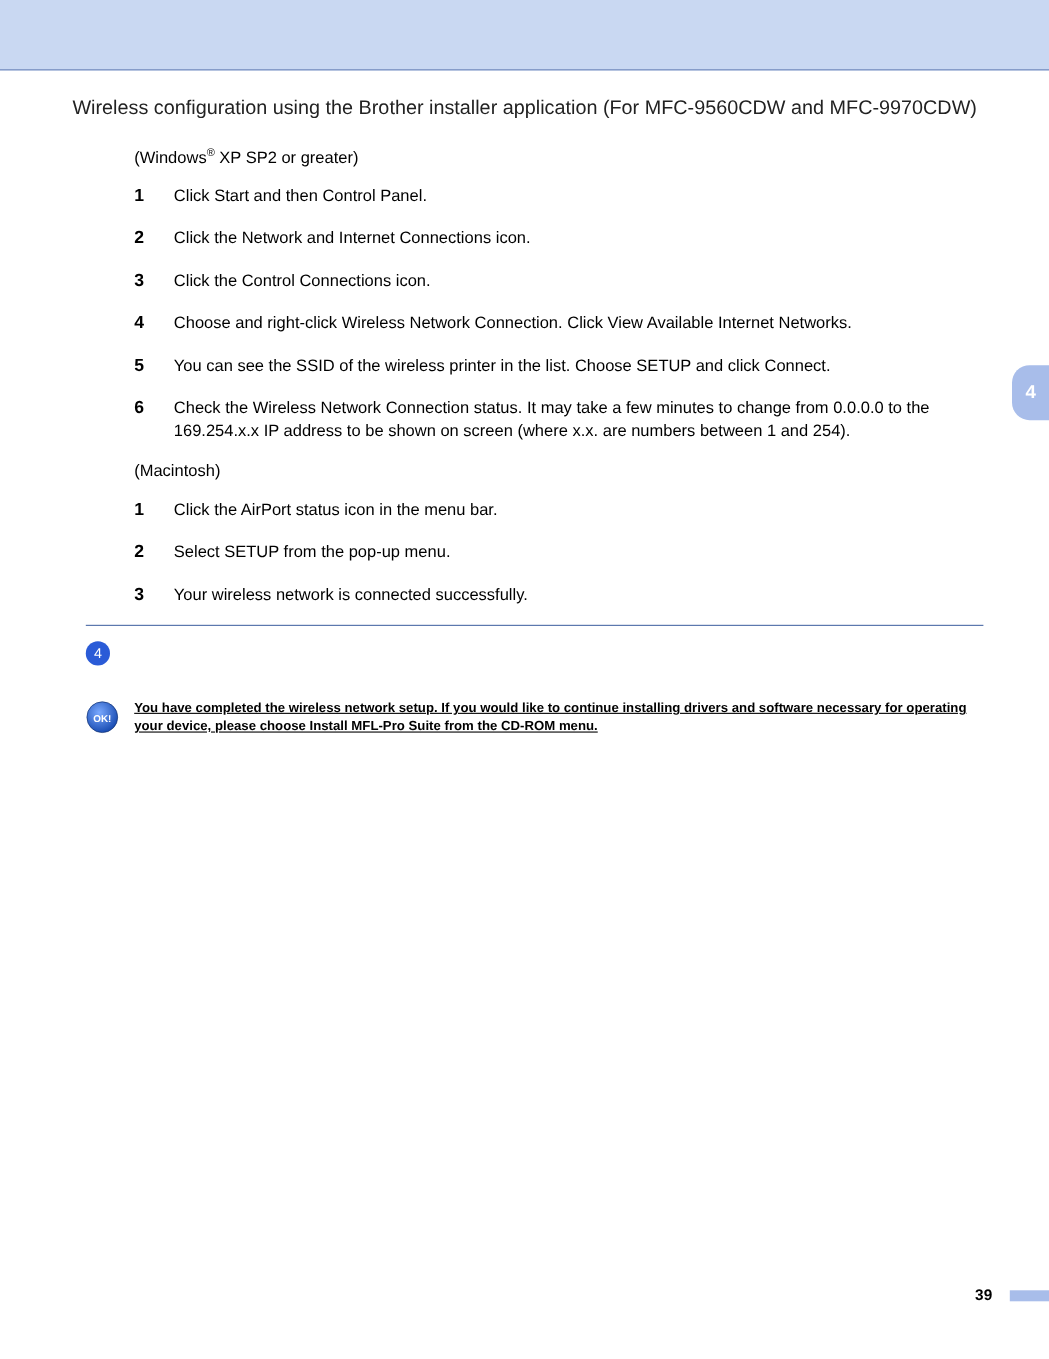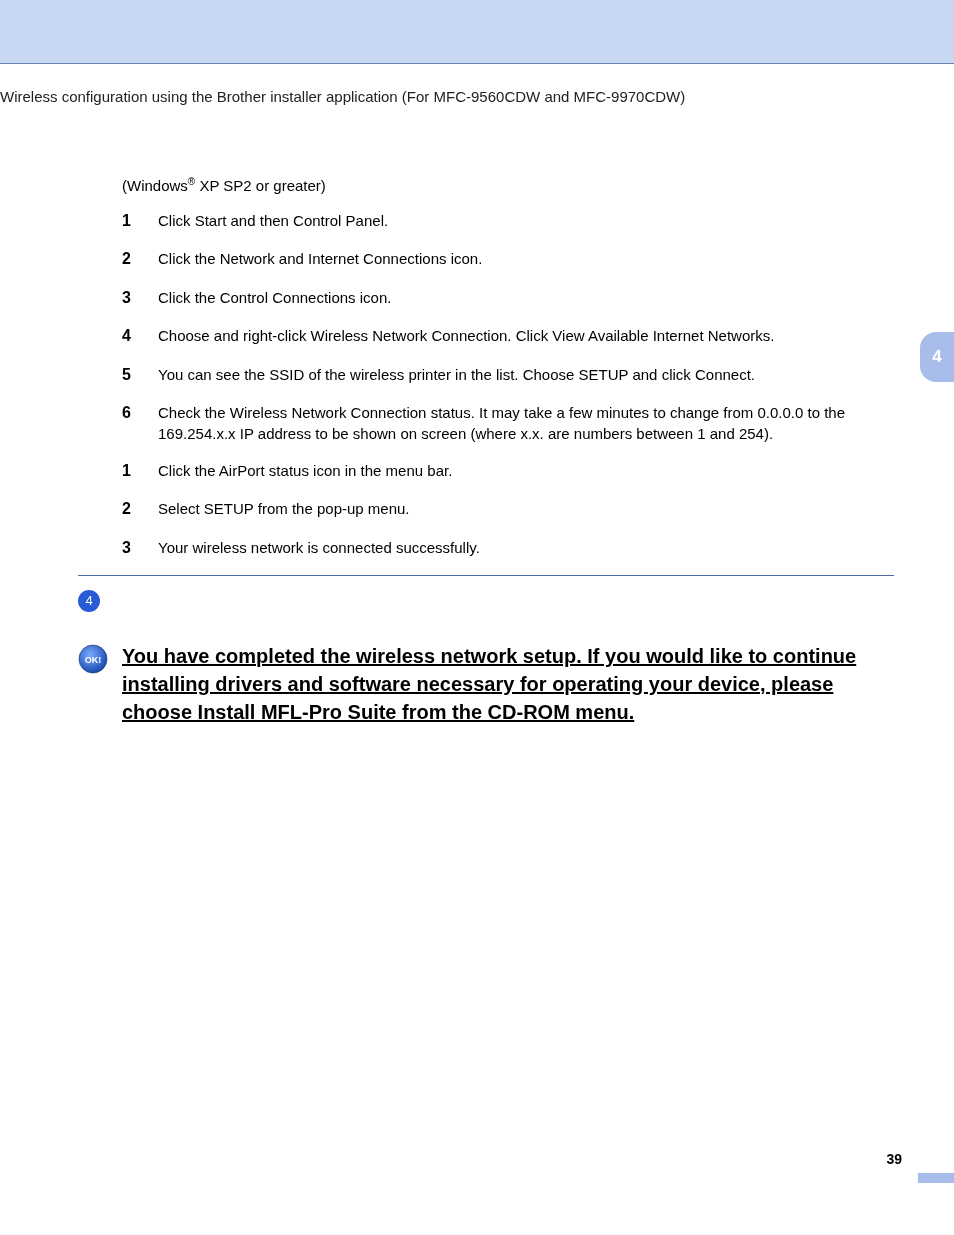--- a/index.html
+++ b/index.html
@@ -11,27 +11,28 @@
     position: relative;
     color: #000;
   }
   .top-banner {
     width: 100%;
     height: 64px;
     background: #c9d8f2;
     border-bottom: 1px solid #6a84b8;
   }
   .header-text {
-    font-size: 15px;
+    text-align: center;
+    font-size: 18px;
     color: #222;
     margin-top: 24px;
   }
   .content {
     padding: 0 60px 0 122px;
-    margin-top: 70px;
+    margin-top: 24px;
     font-size: 15px;
     line-height: 1.4;
   }
   .os-label {
     margin-bottom: 14px;
   }
   .reg { font-size: 10px; vertical-align: super; }
   ol.steps {
     list-style: none;
     margin: 0 0 14px 0;
@@ -84,42 +85,42 @@
   }
   .ok-badge {
     width: 30px;
     height: 30px;
     flex-shrink: 0;
     margin-right: 14px;
     margin-top: 2px;
   }
   .ok-text {
     font-weight: bold;
-    font-size: 20px;
+    font-size: 12px;
     line-height: 1.4;
   }
   .side-tab {
     position: absolute;
     right: 0;
     top: 332px;
     width: 34px;
     height: 50px;
     background: #a8bdea;
     border-top-left-radius: 16px;
     border-bottom-left-radius: 16px;
     color: #fff;
     display: flex;
     align-items: center;
     justify-content: center;
     font-weight: bold;
     font-size: 17px;
   }
   .page-num {
     position: absolute;
-    bottom: 68px;
+    bottom: 50px;
     right: 52px;
     font-weight: bold;
     font-size: 14px;
     color: #000;
   }
   .corner-mark {
     position: absolute;
     bottom: 52px;
     right: 0;
     width: 36px;
@@ -162,20 +163,21 @@
       <li>
         <span class="num">5</span>
         <span class="txt">You can see the SSID of the wireless printer in the list. Choose <span class="bold">SETUP</span> and click <span class="bold">Connect</span>.</span>
       </li>
       <li>
         <span class="num">6</span>
         <span class="txt">Check the <span class="bold">Wireless Network Connection</span> status. It may take a few minutes to change from 0.0.0.0 to the 169.254.x.x IP address to be shown on screen (where x.x. are numbers between 1 and 254).</span>
       </li>
     </ol>
 
+  <div class="os-label">(Macintosh)</div>
 
   <ol class="steps" id="mac-steps">
       <li>
         <span class="num">1</span>
         <span class="txt">Click the AirPort status icon in the menu bar.</span>
       </li>
       <li>
         <span class="num">2</span>
         <span class="txt">Select <span class="bold">SETUP</span> from the pop-up menu.</span>
       </li>

